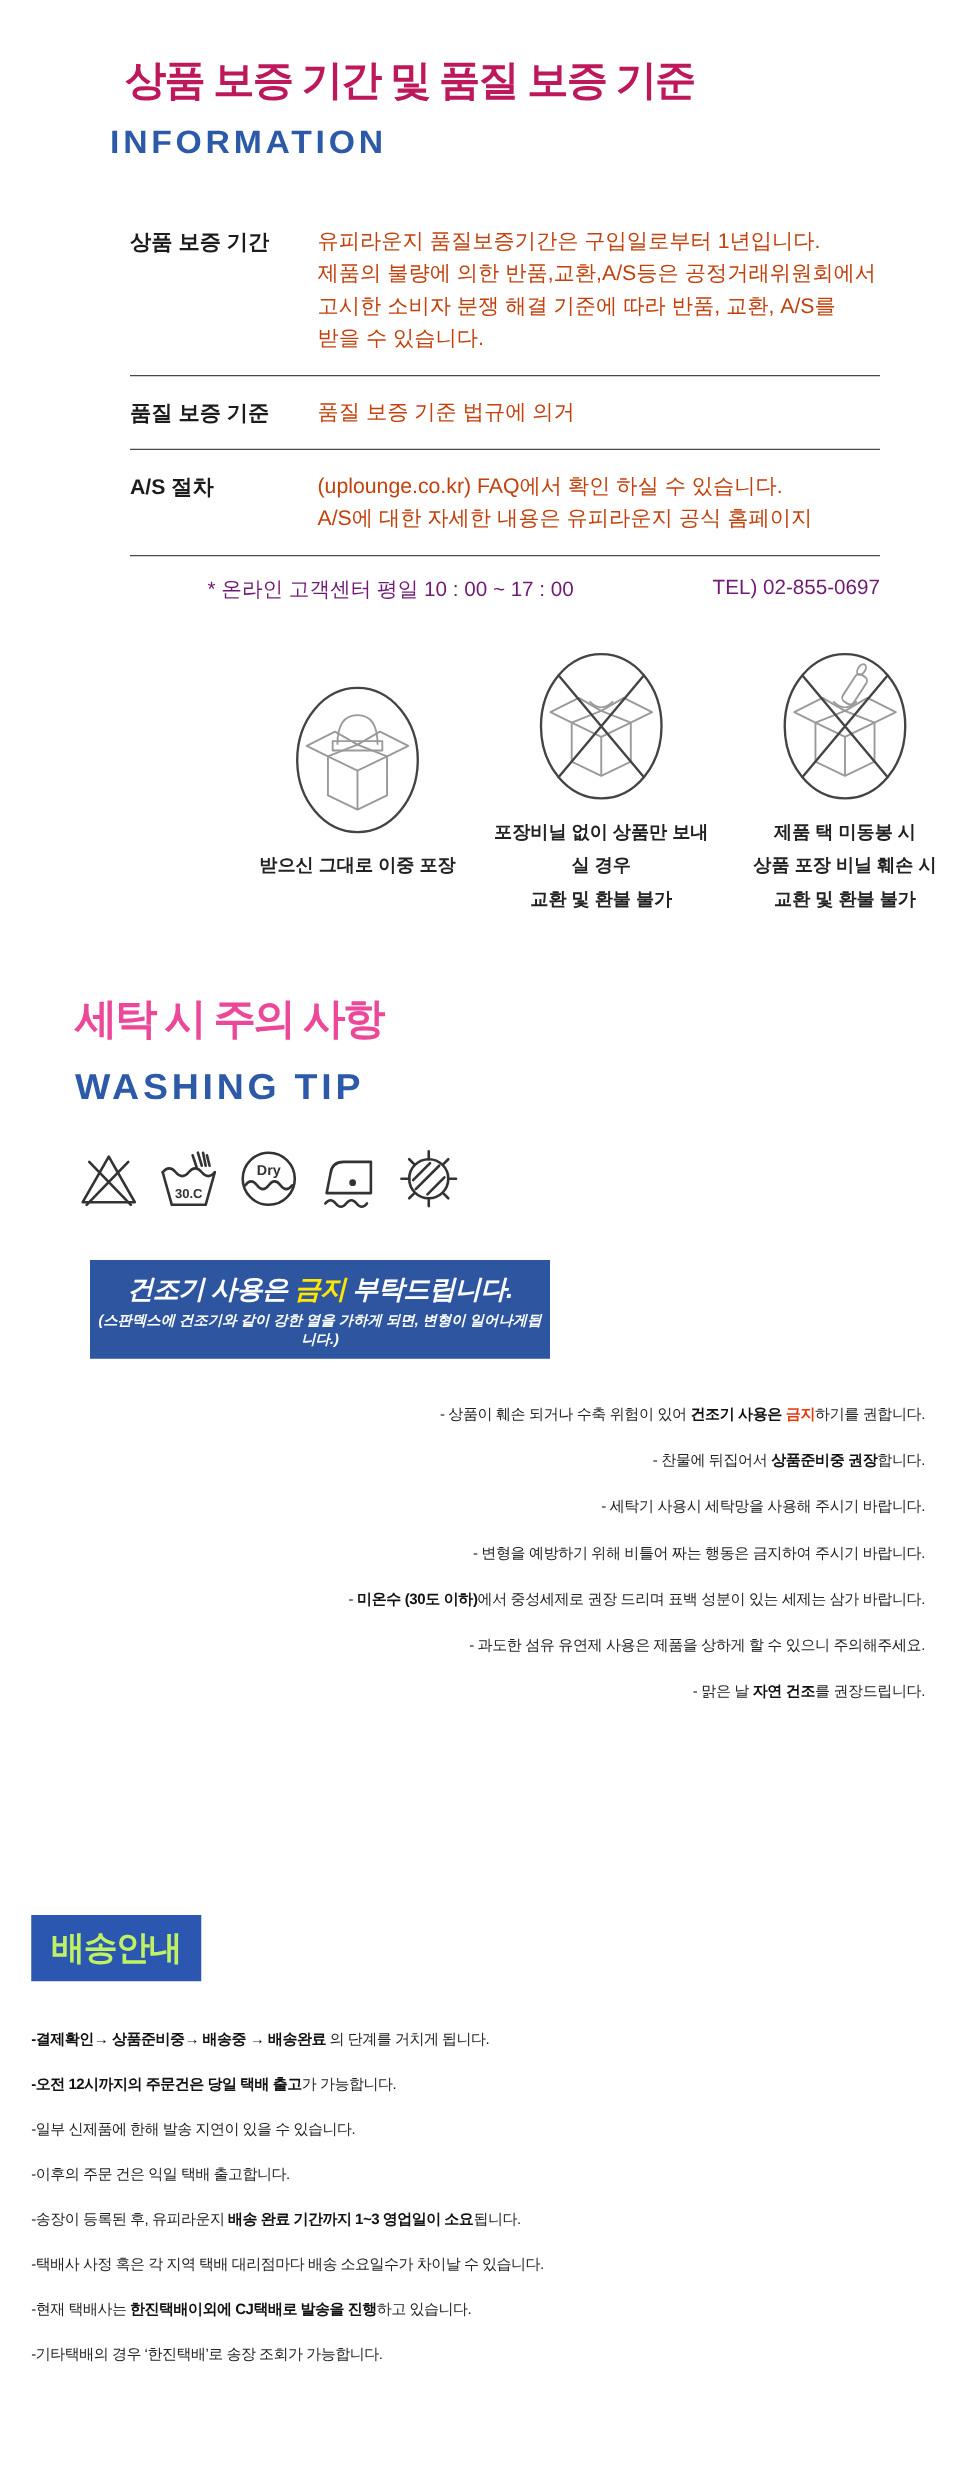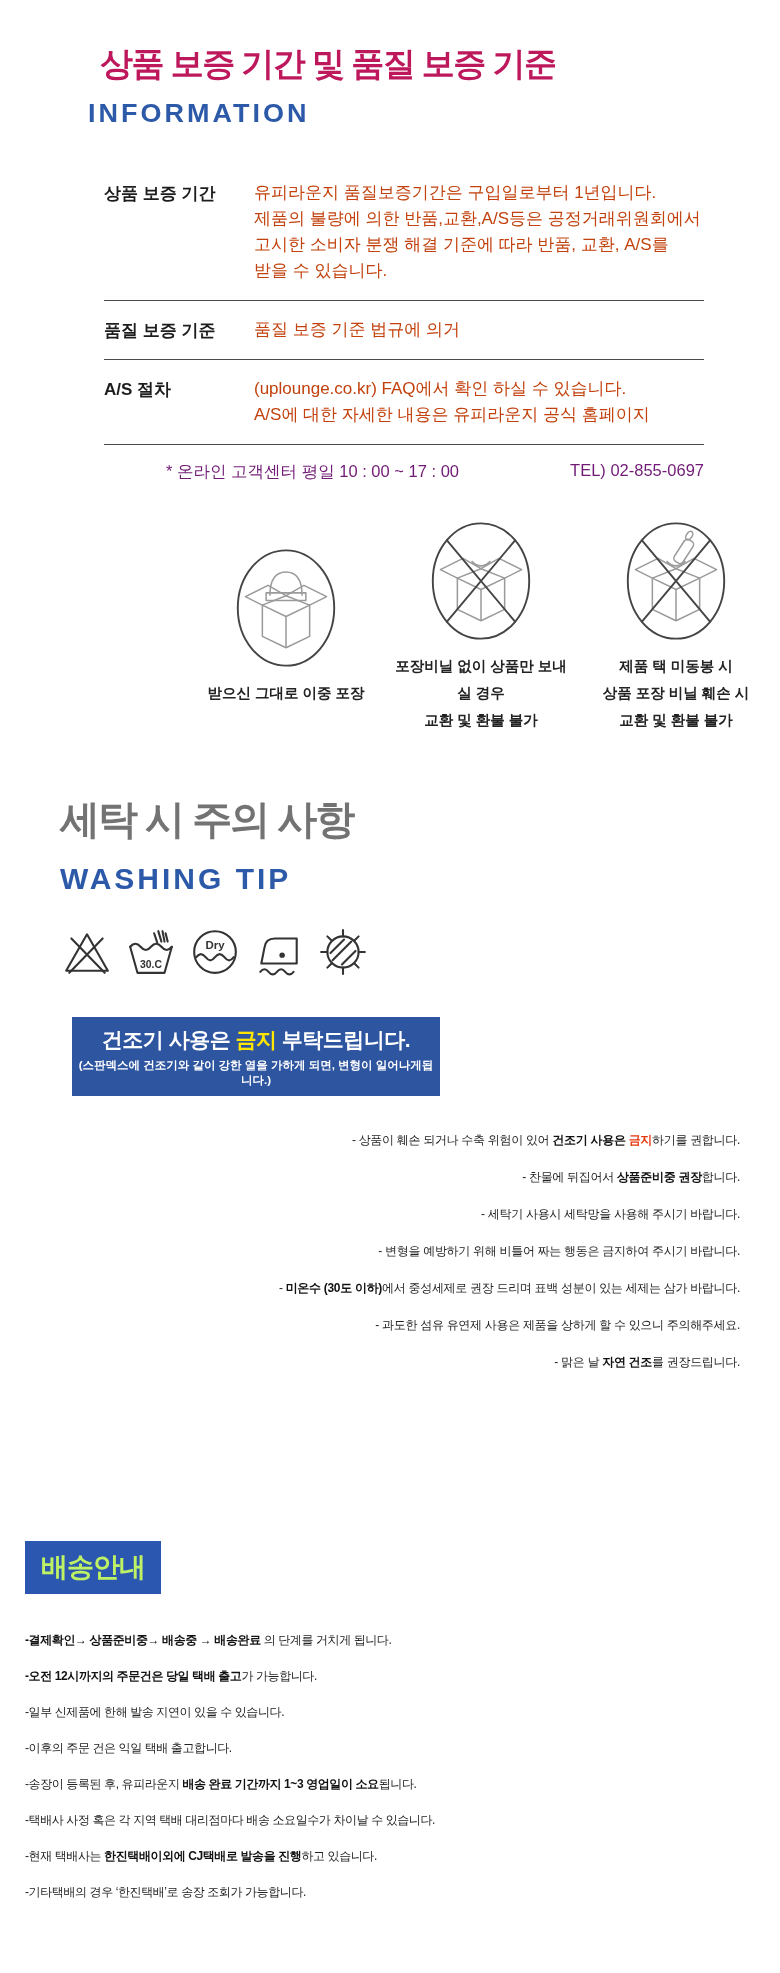--- a/index.html
+++ b/index.html
@@ -17,24 +17,24 @@
   .info-note{width:600px;margin:16px 0 0 16px;display:flex;justify-content:space-between;font-size:16.5px;padding-left:62px;box-sizing:border-box;color:#701a75;}
 
   
   .badges{display:flex;justify-content:space-between;width:570px;margin:36px 0 0 108px;align-items:center;}
   .badge{width:180px;text-align:center;}
   .badge svg{display:block;margin:0 auto;}
   .badge-caption{margin-top:10px;font-size:14.5px;font-weight:600;line-height:27px;color:#222;}
 
   
   .wash{padding:0 40px 0 60px;margin-top:58px;}
-  .wash-title{font-size:40px;font-weight:800;letter-spacing:-2px;margin:0;color:#737373;}
+  .wash-title{font-size:34px;font-weight:800;letter-spacing:-2px;margin:0;color:#ec4899;}
   .wash-sub{color:#2d5aa8;font-size:30px;font-weight:800;letter-spacing:3px;margin-top:16px;transform:scaleY(.96);transform-origin:left top;}
   .laundry-icons{display:flex;gap:13px;margin:30px 0 0 2px;align-items:center;}
-  .banner{margin:40px 0 4px 12px;width:368px;background:#2e55a0;color:#fff;text-align:center;padding:9px 6px 8px;box-sizing:border-box;}
+  .banner{margin:40px 0 4px 12px;width:368px;background:#2e55a0;color:#fff;text-align:center;padding:9px 6px 8px;box-sizing:border-box;font-style:italic;}
   .banner-line{font-size:21px;font-weight:800;letter-spacing:-0.5px;}
   .banner-line .hl{color:#ffe600;}
   .banner-sub{font-size:11.5px;margin-top:4px;font-weight:600;}
   .tips{margin:36px 0 0 2px;}
   .tips p{margin:0 0 20px;font-size:12px;color:#222;letter-spacing:-0.3px;text-align:right;}
   .b{font-weight:700;color:#111;}
   .br{font-weight:700;color:#e8380d;}
 
   
   .ship{padding:0 30px 0 25px;margin-top:170px;}

